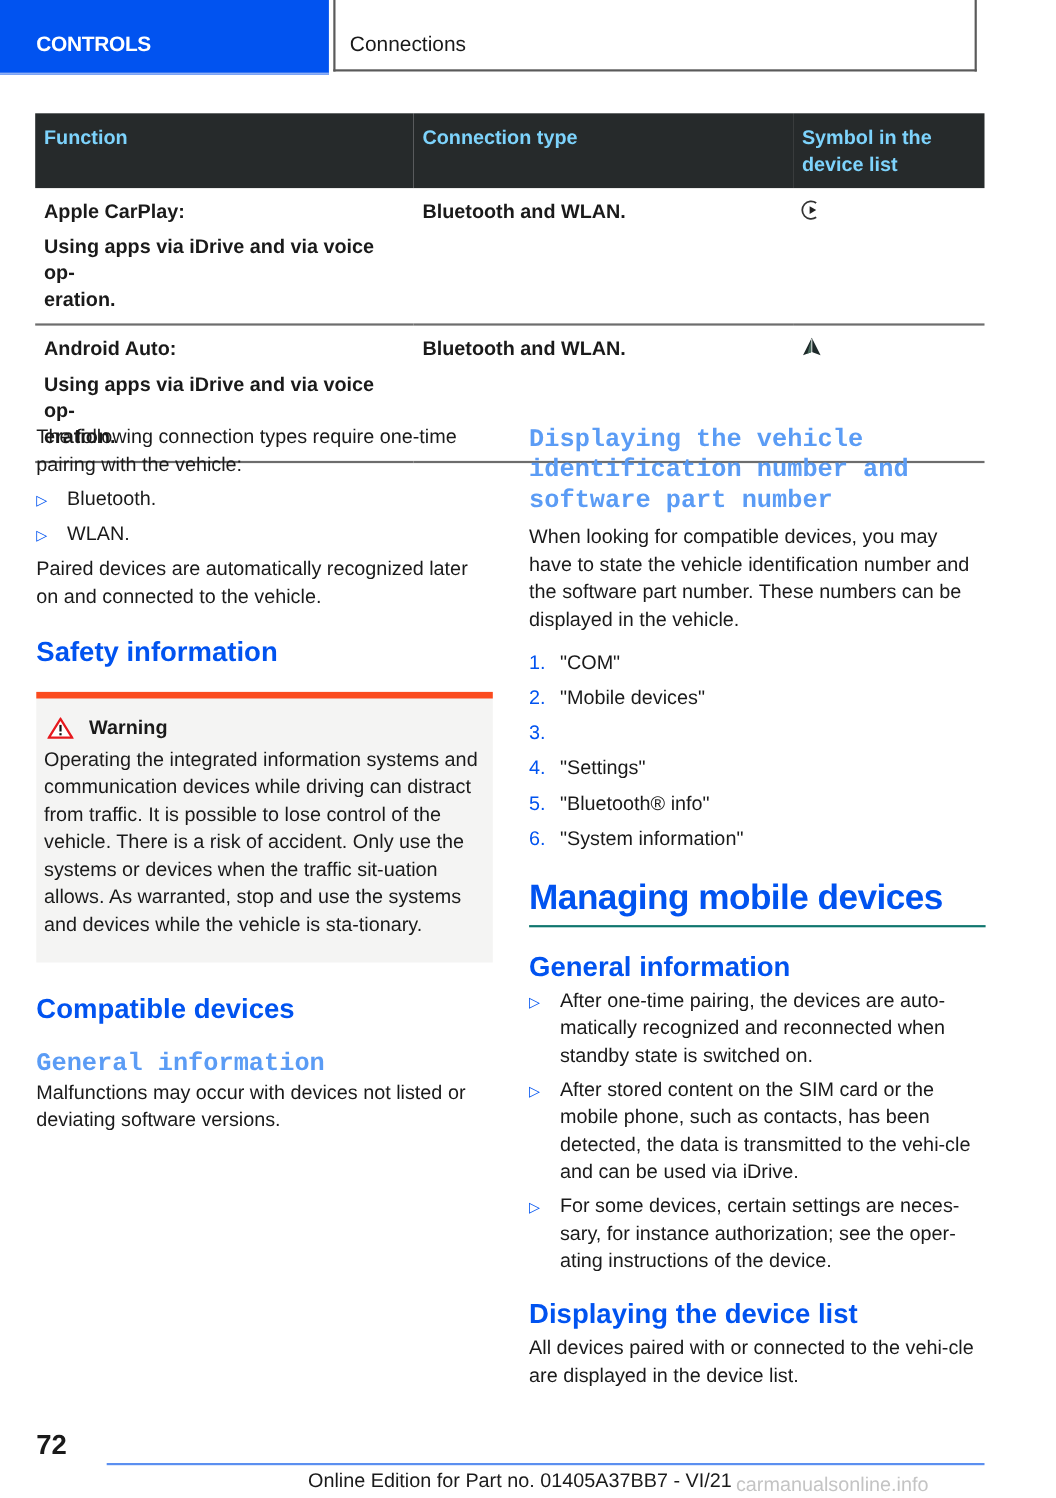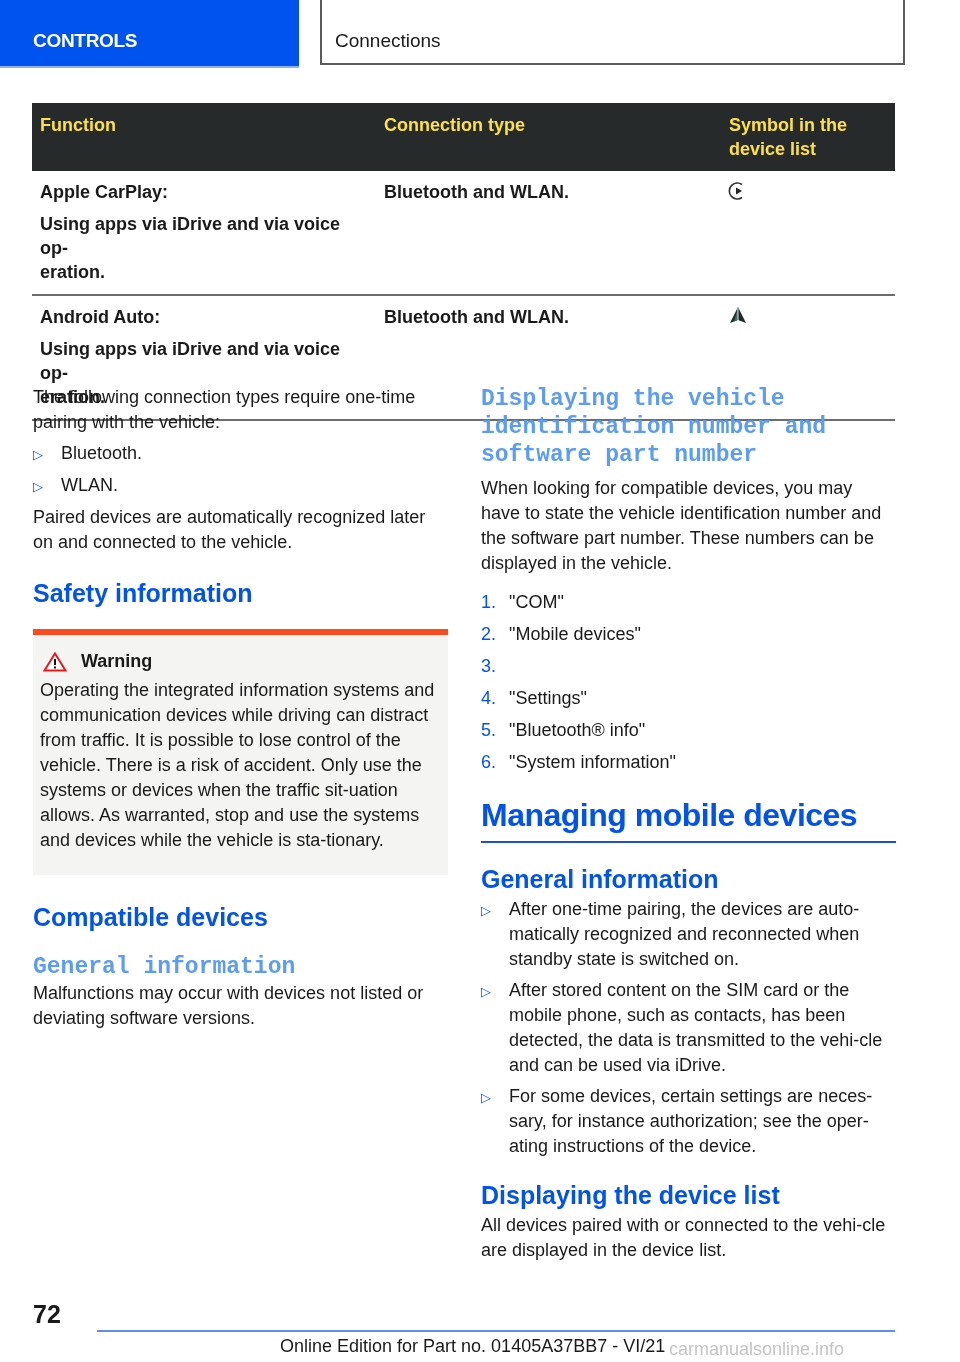--- a/index.html
+++ b/index.html
@@ -2,46 +2,46 @@
 <html><head>
 <meta charset="utf-8">
 <style>
   * { box-sizing: border-box; margin: 0; padding: 0; }
   html, body { width: 960px; height: 1362px; background: #ffffff; overflow: hidden; }
   body { position: relative; font-family: "Liberation Sans", sans-serif; color: #1a1a1a; }
 
   
   .hdr-section { position: absolute; left: 0; top: 0; width: 299px; height: 68px; background: #0153f0; border-bottom: 2px solid #8fb0f5; }
   .hdr-section span { position: absolute; left: 33px; top: 30px; font-size: 19px; font-weight: bold; color: #ffffff; letter-spacing: -0.3px; }
-  .hdr-chapter { position: absolute; left: 320px; top: 0; width: 585px; height: 65px; border-left: 2px solid #5a5a5a; border-right: 2px solid #5a5a5a; border-bottom: 2px solid #5a5a5a; }
+  .hdr-chapter { position: absolute; left: 303px; top: 0; width: 585px; height: 65px; border-left: 2px solid #5a5a5a; border-right: 2px solid #5a5a5a; border-bottom: 2px solid #5a5a5a; }
   .hdr-chapter span { position: absolute; left: 13px; top: 30px; font-size: 19px; color: #1a1a1a; }
 
   
   .tbl { position: absolute; left: 32px; top: 103px; width: 863px; border-collapse: collapse; }
-  .tbl th { background: #262a2b; color: #fde047; font-size: 18px; font-weight: bold; text-align: left; vertical-align: top; padding: 10px 8px 10px 8px; line-height: 24px; height: 65px; }
+  .tbl th { background: #262a2b; color: #7dd3fc; font-size: 18px; font-weight: bold; text-align: left; vertical-align: top; padding: 10px 8px 10px 8px; line-height: 24px; height: 65px; }
   .tbl td { font-size: 18px; vertical-align: top; padding: 9px 8px 10px 8px; line-height: 24px; border-bottom: 2px solid #6d6d6d; font-weight: bold; }
   .tbl td p + p { margin-top: 8px; }
   .c1 { width: 344px; } .c2 { width: 345px; } .c3 { width: 174px; }
   .sym { display: inline-block; width: 22px; height: 22px; margin-left: -2px; }
 
   
   .col { position: absolute; top: 385px; width: 415px; }
   .col.left { left: 33px; }
   .col.right { left: 481px; }
   .body { font-size: 18px; line-height: 25px; color: #1a1a1a; }
   .p { margin-bottom: 6px; }
   .bul { display: flex; font-size: 18px; line-height: 25px; margin-bottom: 6px; }
   .bul .mk { width: 28px; color: #0153f0; font-size: 13px; flex-shrink: 0; padding-top: 1px; }
   .num { display: flex; font-size: 18px; line-height: 25px; margin-bottom: 7px; }
   .num .n { width: 28px; color: #0153f0; flex-shrink: 0; }
 
   .h2 { font-size: 25px; font-weight: bold; color: #0153f0; line-height: 32px; }
   .h3light { font-size: 23px; font-weight: bold; color: #5b9cf5; line-height: 28px; font-family: Liberation Mono, monospace; }
   .h3 { font-size: 25px; font-weight: bold; color: #0153f0; line-height: 32px; }
-  .h1 { font-size: 32px; font-weight: bold; color: #0153f0; line-height: 40px; padding-bottom: 6px; border-bottom: 2px solid #1d4ed8; letter-spacing: -0.5px; }
+  .h1 { font-size: 32px; font-weight: bold; color: #0153f0; line-height: 40px; padding-bottom: 6px; border-bottom: 2px solid #0f766e; letter-spacing: -0.5px; }
 
   
   .warn { background: #f4f4f3; border-top: 6px solid #fb4b1f; padding: 16px 8px 22px 7px; }
   .warn-title { display: flex; align-items: center; font-size: 18px; font-weight: bold; margin-bottom: 6px; }
   .warn-title svg { margin: 0 14px 0 3px; }
 
   
   .pg { position: absolute; left: 33px; top: 1300px; font-size: 25px; font-weight: bold; color: #1a1a1a; }
   .ftr-line { position: absolute; left: 97px; top: 1330px; width: 798px; height: 2px; background: #5b8ff0; }
   .ftr-text { position: absolute; left: 280px; top: 1336px; font-size: 18px; color: #1a1a1a; }

